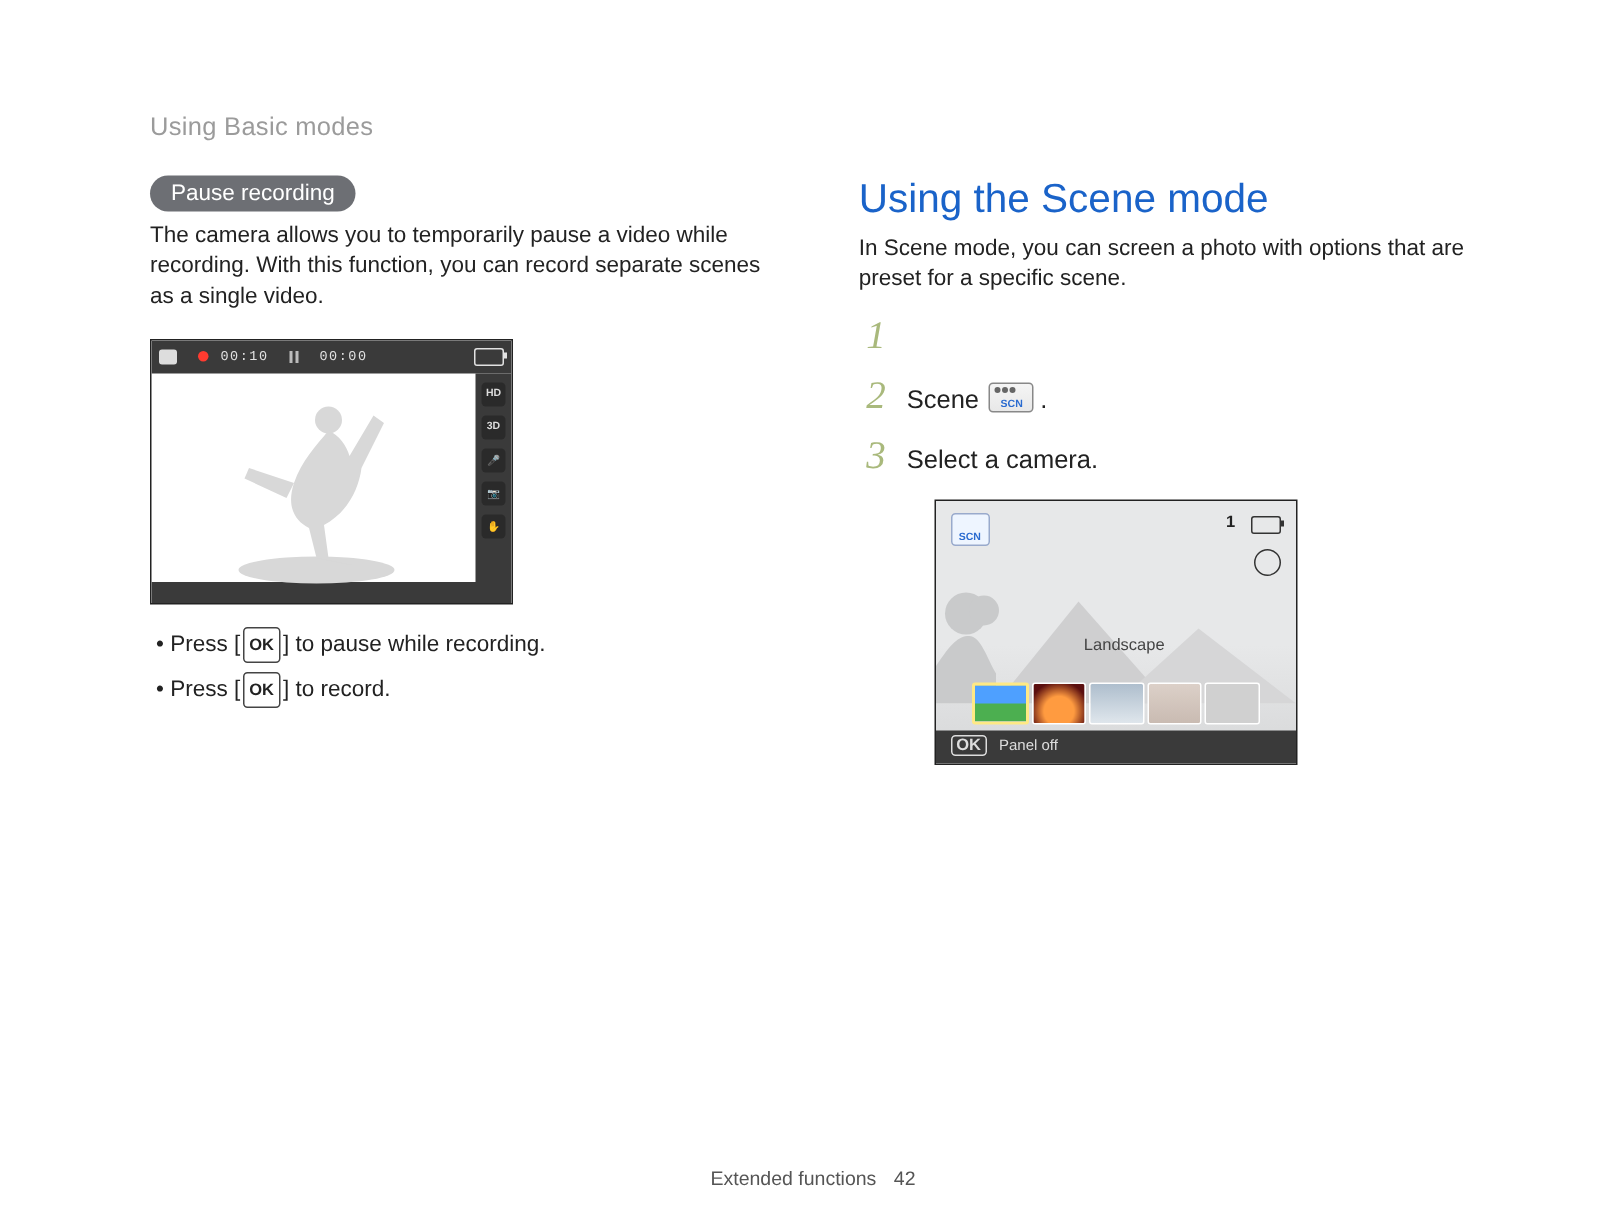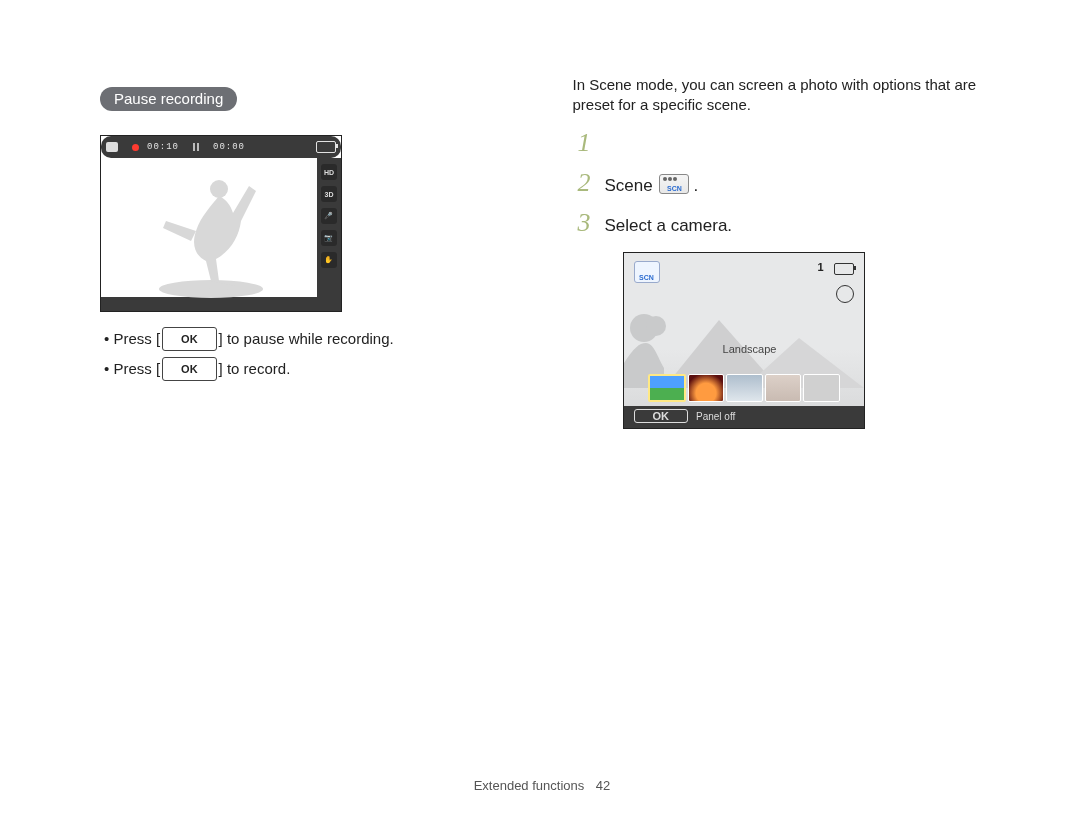--- a/index.html
+++ b/index.html
@@ -33,21 +33,20 @@
     min-width: 0;
   }
   .pill {
     display: inline-block;
     background: #6d6f74;
     color: #fff;
     border-radius: 12px;
     padding: 3px 14px 4px;
     font-size: 15px;
     margin-bottom: 6px;
-    margin-top: 12px;
   }
   .body {
     font-size: 15px;
     line-height: 1.35;
     color: #222;
   }
   .h2 {
     color: #1a63c9;
     font-size: 27px;
     font-weight: 400;
@@ -74,21 +73,21 @@
   .bullets {
     margin: 12px 0 0 4px;
   }
   .bullets .item {
     font-size: 15px;
     line-height: 2.0;
   }
   .ok-key {
     border: 1px solid #444;
     border-radius: 3px;
-    padding: 0px 18px;
+    padding: 0px 3px;
     font-size: 11px;
     font-weight: bold;
     display: inline-block;
     position: relative;
     top: -1px;
     margin: 0 2px;
     font-family: Arial, sans-serif;
   }
   .scn-icon {
     display: inline-block;
@@ -133,21 +132,20 @@
     position: absolute; top: 0; left: 0; right: 0;
     height: 22px;
     background: #3a3a3a;
     display: flex; align-items: center;
     padding: 0 5px;
     gap: 8px;
     color: #e2e2e2;
     font-family: "Courier New", monospace;
     font-size: 9px;
     letter-spacing: 1px;
-    border-radius: 10px;
   }
   .cam1 .rec-dot {
     width: 7px; height: 7px; border-radius: 50%;
     background: #ff3b30;
     margin-left: 6px;
   }
   .cam1 .batt {
     margin-left: auto;
     width: 18px; height: 10px;
     border: 1.5px solid #e2e2e2;
@@ -251,25 +249,27 @@
     text-align: center;
     font-size: 13px;
     color: #555;
   }
   .footer .pg { margin-left: 8px; }
 </style>
 </head>
 <body>
 
 <div class="page">
+  <div class="running-head">Using Basic modes</div>
 
   <div class="columns">
 
     <div class="col">
       <div class="pill">Pause recording</div>
+      <div class="body">The camera allows you to temporarily pause a video while recording. With this function, you can record separate scenes as a single video.</div>
 
       <div class="cam1">
         <div class="topbar">
           <span style="width:12px;height:10px;background:#ddd;border-radius:2px;"></span>
           <span class="rec-dot"></span>
           <span>00:10</span>
           <span style="display:inline-flex;gap:2px;margin:0 6px;">
             <span style="width:2px;height:8px;background:#bbb;"></span>
             <span style="width:2px;height:8px;background:#bbb;"></span>
           </span>
@@ -301,20 +301,21 @@
         <div class="item">
           •&nbsp;<span>Press [</span><span class="ok-key">OK</span><span>] to pause while recording.</span>
         </div>
         <div class="item">
           •&nbsp;<span>Press [</span><span class="ok-key">OK</span><span>] to record.</span>
         </div>
       </div>
     </div>
 
     <div class="col">
+      <div class="h2">Using the Scene mode</div>
       <div class="body">In Scene mode, you can screen a photo with options that are preset for a specific scene.</div>
 
       <div style="margin-top:12px;">
         <div class="step">
           <span class="num">1</span>
         </div>
         <div class="step">
           <span class="num">2</span>
           <span>
             <span>Scene </span><span class="scn-icon"></span><span>.</span>

